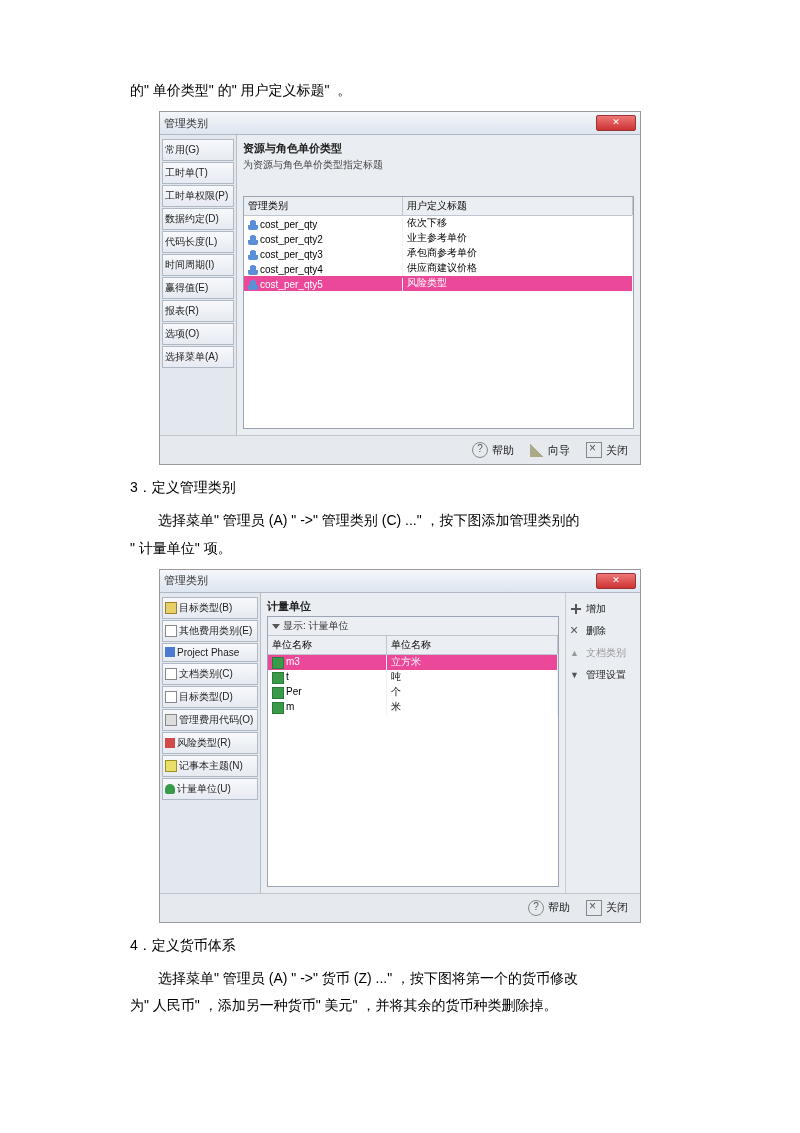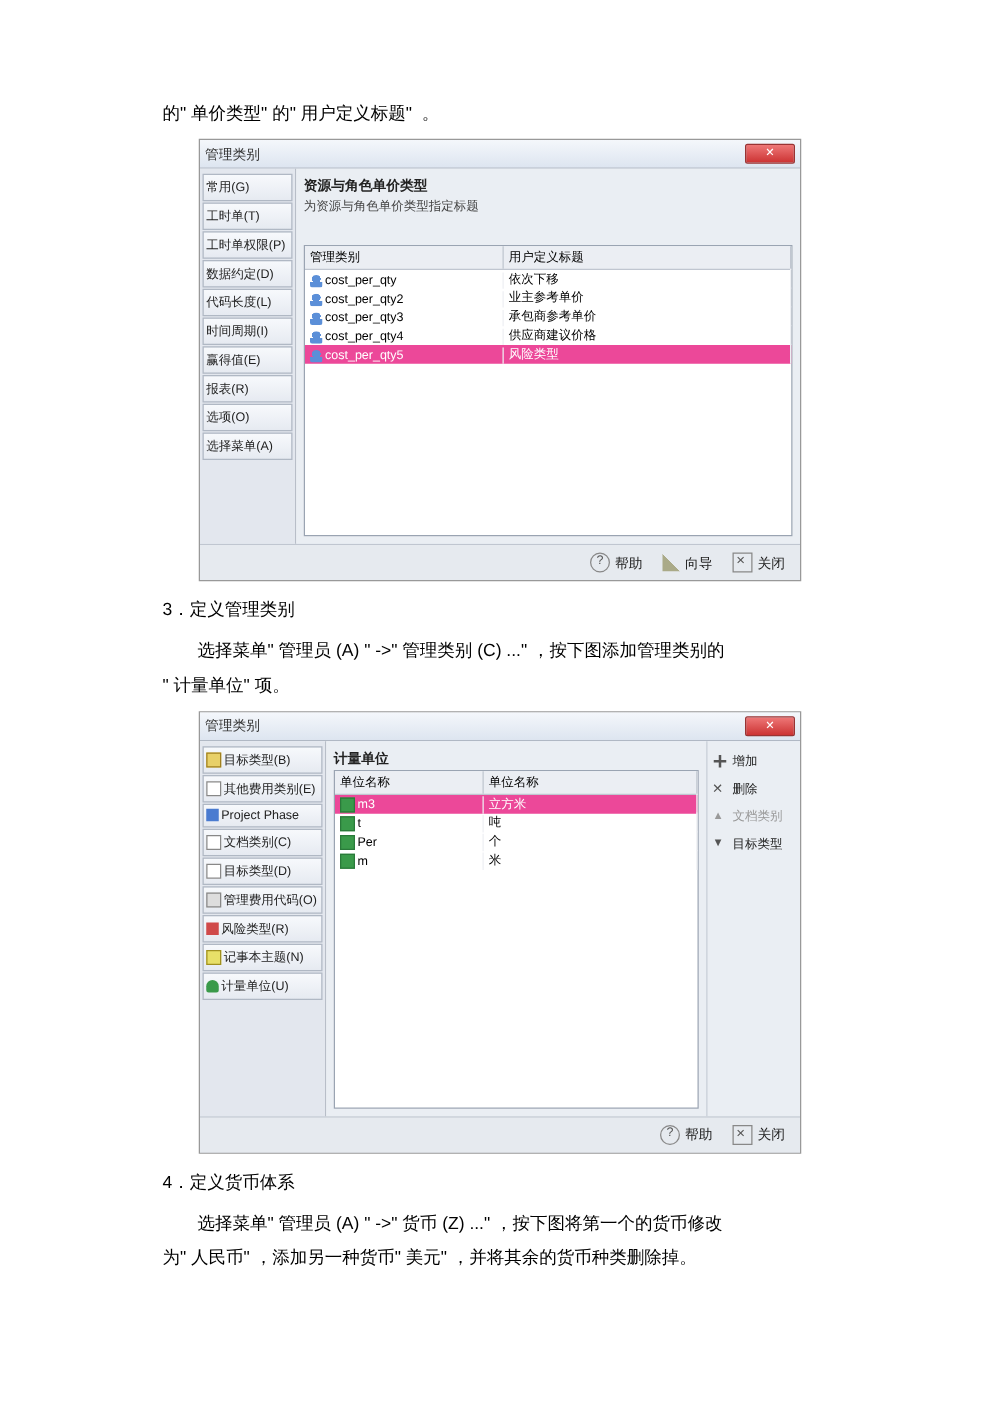--- a/index.html
+++ b/index.html
@@ -171,20 +171,21 @@
             <span>记事本主题(N)</span>
           </span>
         <span class="sbtn icon">
             <span class="ic ic-cyl"></span>
             <span>计量单位(U)</span>
           </span>
       </div>
       <div class="mainpane">
         <div class="pane-title">计量单位</div>
         <div class="grid">
+          <div class="subhdr"><span class="tri"></span><span>显示: 计量单位</span></div>
           <div class="ghdr">
             <div class="gcol" style="width:110px">单位名称</div>
             <div class="gcol" style="flex:1">单位名称</div>
           </div>
           <div class="grow sel">
               <div class="gc" style="width:110px"><span class="pic ic-unit"></span><span>m3</span></div>
               <div class="gc" style="flex:1">立方米</div>
             </div>
           <div class="grow">
               <div class="gc" style="width:110px"><span class="pic ic-unit"></span><span>t</span></div>
@@ -209,21 +210,21 @@
         <div class="rbtn">
             <span class="ri ri-del"></span>
             <span>删除</span>
           </div>
         <div class="rbtn dis">
             <span class="ri ri-up"></span>
             <span>文档类别</span>
           </div>
         <div class="rbtn">
             <span class="ri ri-dn"></span>
-            <span>目标类型</span>
+            <span>管理设置</span>
           </div>
       </div>
     </div>
     <div class="btnbar">
       <div class="btn">
           <span class="bi bi-help">?</span>
           <span>帮助</span>
         </div>
       <div class="btn">
           <span class="bi bi-close"></span>

